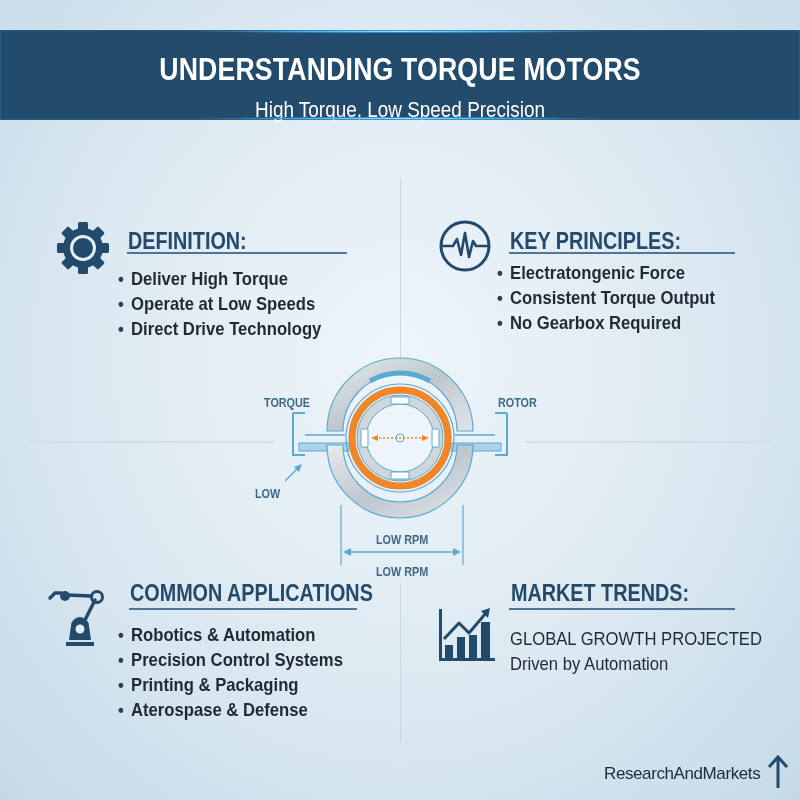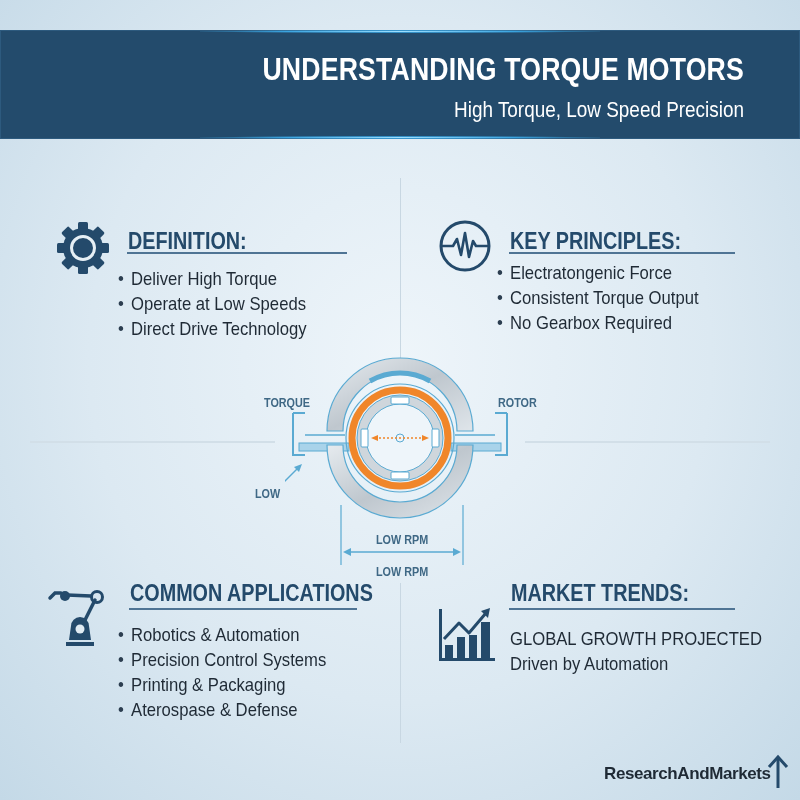--- a/index.html
+++ b/index.html
@@ -4,23 +4,23 @@
 <style>
   * { box-sizing: border-box; margin: 0; padding: 0; }
   html, body { width: 800px; height: 800px; overflow: hidden; }
   body {
     font-family: "Liberation Sans", sans-serif;
     background: radial-gradient(ellipse at 50% 45%, #eef5fa 0%, #dce9f2 55%, #c4d9e7 100%);
     position: relative;
     color: #1f2a35;
   }
   .banner {
-    position: absolute; left: 0; top: 30px; width: 800px; height: 109px;
+    position: absolute; left: 0; top: 30px; width: 800px; height: 90px;
     background: #234b6c;
-    text-align: right;
+    text-align: center;
     box-shadow: 0 0 0 1px #2d5a7e inset;
   }
   .banner::before, .banner::after {
     content: ""; position: absolute; left: 200px; width: 400px; height: 3px;
     background: radial-gradient(ellipse at center, #9fe0ff 0%, #3aa4e0 40%, rgba(35,75,108,0) 75%);
   }
   .banner::before { top: 0; }
   .banner::after { bottom: 0; }
   .banner-title {
     position: absolute; left: 0; right: 0; top: 22px;
@@ -38,37 +38,37 @@
   .divider-h {
     position: absolute; top: 441px; height: 2px; background: #d2dfe8;
   }
   .section { position: absolute; }
   .sec-icon { position: absolute; }
   .sec-title {
     position: absolute; font-size: 23px; font-weight: bold; color: #244a6b;
     transform: scaleX(0.86); transform-origin: left center; white-space: nowrap;
   }
   .sec-rule { position: absolute; height: 2px; background: #4f7494; }
-  .bullets { position: absolute; list-style: none; }
+  .bullets { position: absolute; list-style: none; font-weight: bold; }
   .bullets li {
     font-size: 18.5px; line-height: 25px; color: #1f2a35; white-space: nowrap;
     transform: scaleX(0.9); transform-origin: left center;
   }
   .bullets li::before { content: "\2022"; margin-right: 8px; color: #2c3e50; }
   .plain-lines { position: absolute; }
   .plain-lines div {
     font-size: 18.5px; line-height: 25px; color: #1f2a35; white-space: nowrap;
     transform: scaleX(0.9); transform-origin: left center;
   }
   .diag-label {
     position: absolute; font-size: 12px; font-weight: bold; color: #3f6885;
     transform: scaleX(0.9); transform-origin: left center; white-space: nowrap;
   }
   .brand {
-    position: absolute; left: 604px; top: 764px; font-size: 17px; font-weight: bold; color: #1f2a35;
+    position: absolute; left: 604px; top: 764px; font-size: 17px; font-weight: normal; color: #1f2a35;
     letter-spacing: -0.4px; white-space: nowrap;
   }
 </style>
 </head>
 <body>
 
 <div class="banner">
   <div class="banner-title">UNDERSTANDING TORQUE MOTORS</div>
   <div class="banner-sub">High Torque, Low Speed Precision</div>
 </div>

